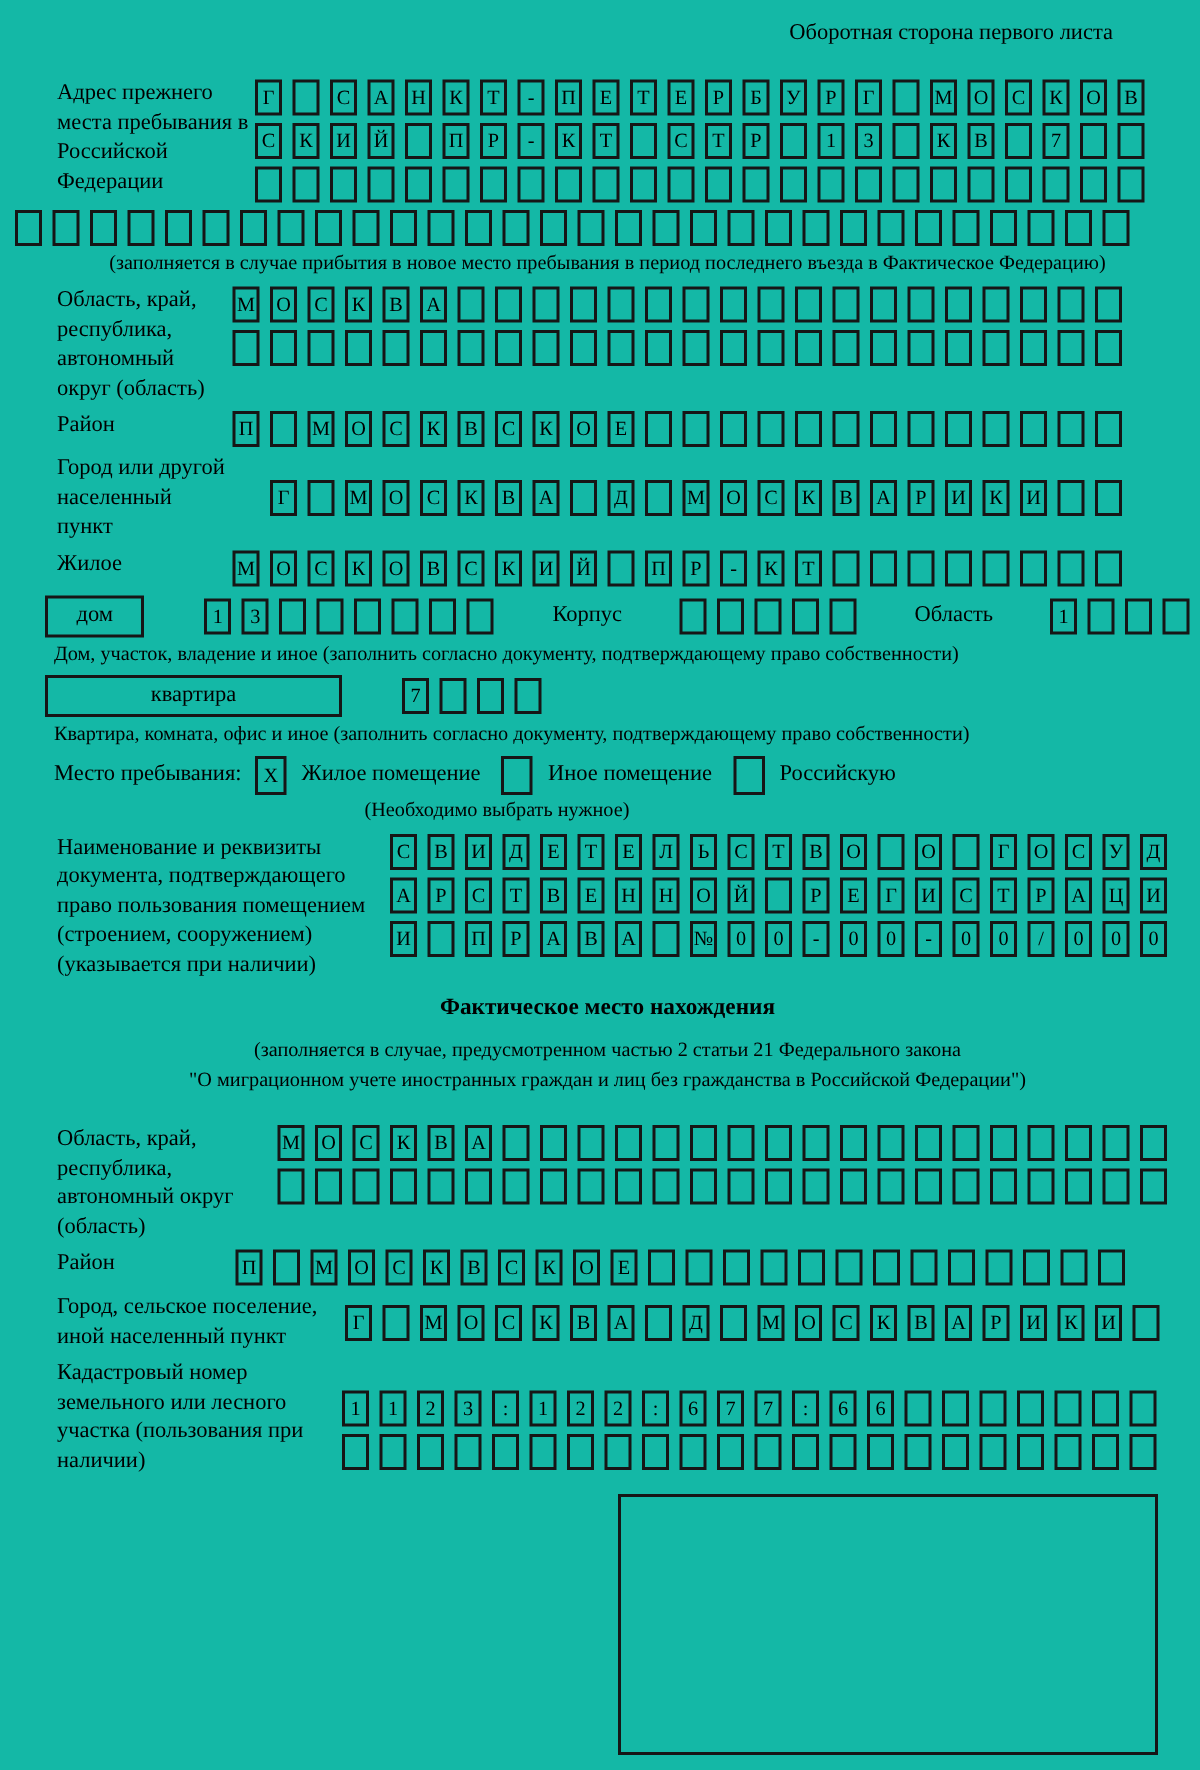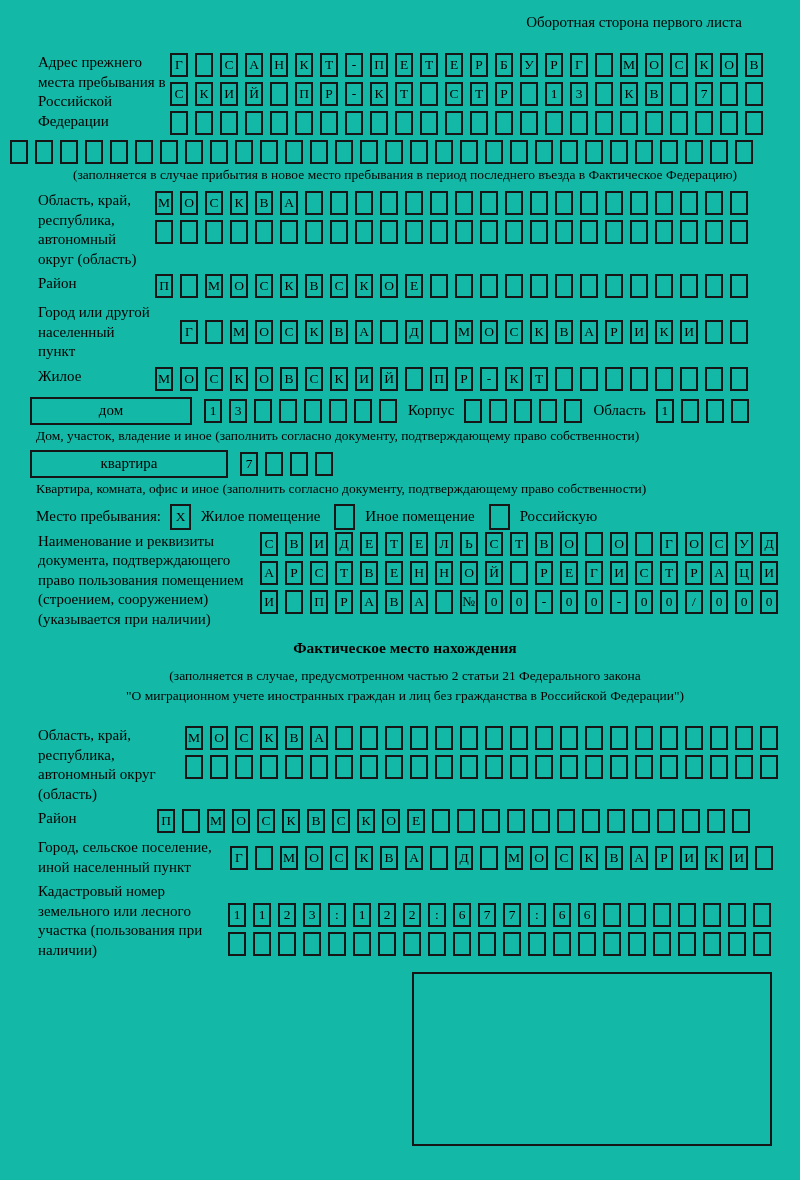--- a/index.html
+++ b/index.html
@@ -29,21 +29,21 @@
   .w-fact  > .label { width:175px; }
   .w-factcity > .label { width:220px; }
   .w-cad   > .label { width:218px; }
   .w-cad .cells-rows { margin-top:21px; }
   .indent-1 { margin-left:25px; }
 
   .overflow-row { margin:0 0 3px 0; }
   .note-center { text-align:center; font-size:13.5px; margin:3px 0 8px; }
   .sec-title { text-align:center; font-weight:bold; font-size:15.5px; margin:10px 0 9px; }
 
-  .house-row, .apt-row { display:flex; align-items:center; margin:6px 0 3px; }
+  .house-row, .apt-row { display:flex; align-items:center; margin:6px 0 3px;gap:28px; }
   .type-box { border:2px solid #161616; height:24px; display:flex; align-items:center;
               justify-content:center; font-size:15px; box-sizing:content-box; }
   .house-row .type-box { width:158px; margin-left:20px; margin-right:12px; }
   .apt-row   .type-box { width:194px; margin-left:20px; margin-right:12px; }
   .inline-label { font-size:15px; margin:0 10px 0 4px; }
   .caption { font-size:13.5px; margin:1px 0 6px; padding-left:26px; }
 
   .stay-row { display:flex; align-items:center; font-size:15px; padding-left:26px; margin:7px 0 2px; }
   .stay-row .stay-label { margin-right:9px; }
   .stay-row .opt-label { margin:0 14px 0 10px; }
@@ -375,20 +375,21 @@
     <span class="opt-label">Жилое помещение</span>
     <span class="cells checkbox">
         <span class="cell"></span>
       </span>
     <span class="opt-label">Иное помещение</span>
     <span class="cells checkbox">
         <span class="cell"></span>
       </span>
     <span class="opt-label">Российскую</span>
   </div>
+  <div class="choose-note">(Необходимо выбрать нужное)</div>
 
   <div class="field w-doc">
     <div class="label">Наименование и реквизиты документа, подтверждающего право пользования помещением (строением, сооружением) (указывается при наличии)</div>
     <div class="cells-rows">
       <div class="cells">
           <span class="cell">С</span>
           <span class="cell">В</span>
           <span class="cell">И</span>
           <span class="cell">Д</span>
           <span class="cell">Е</span>

